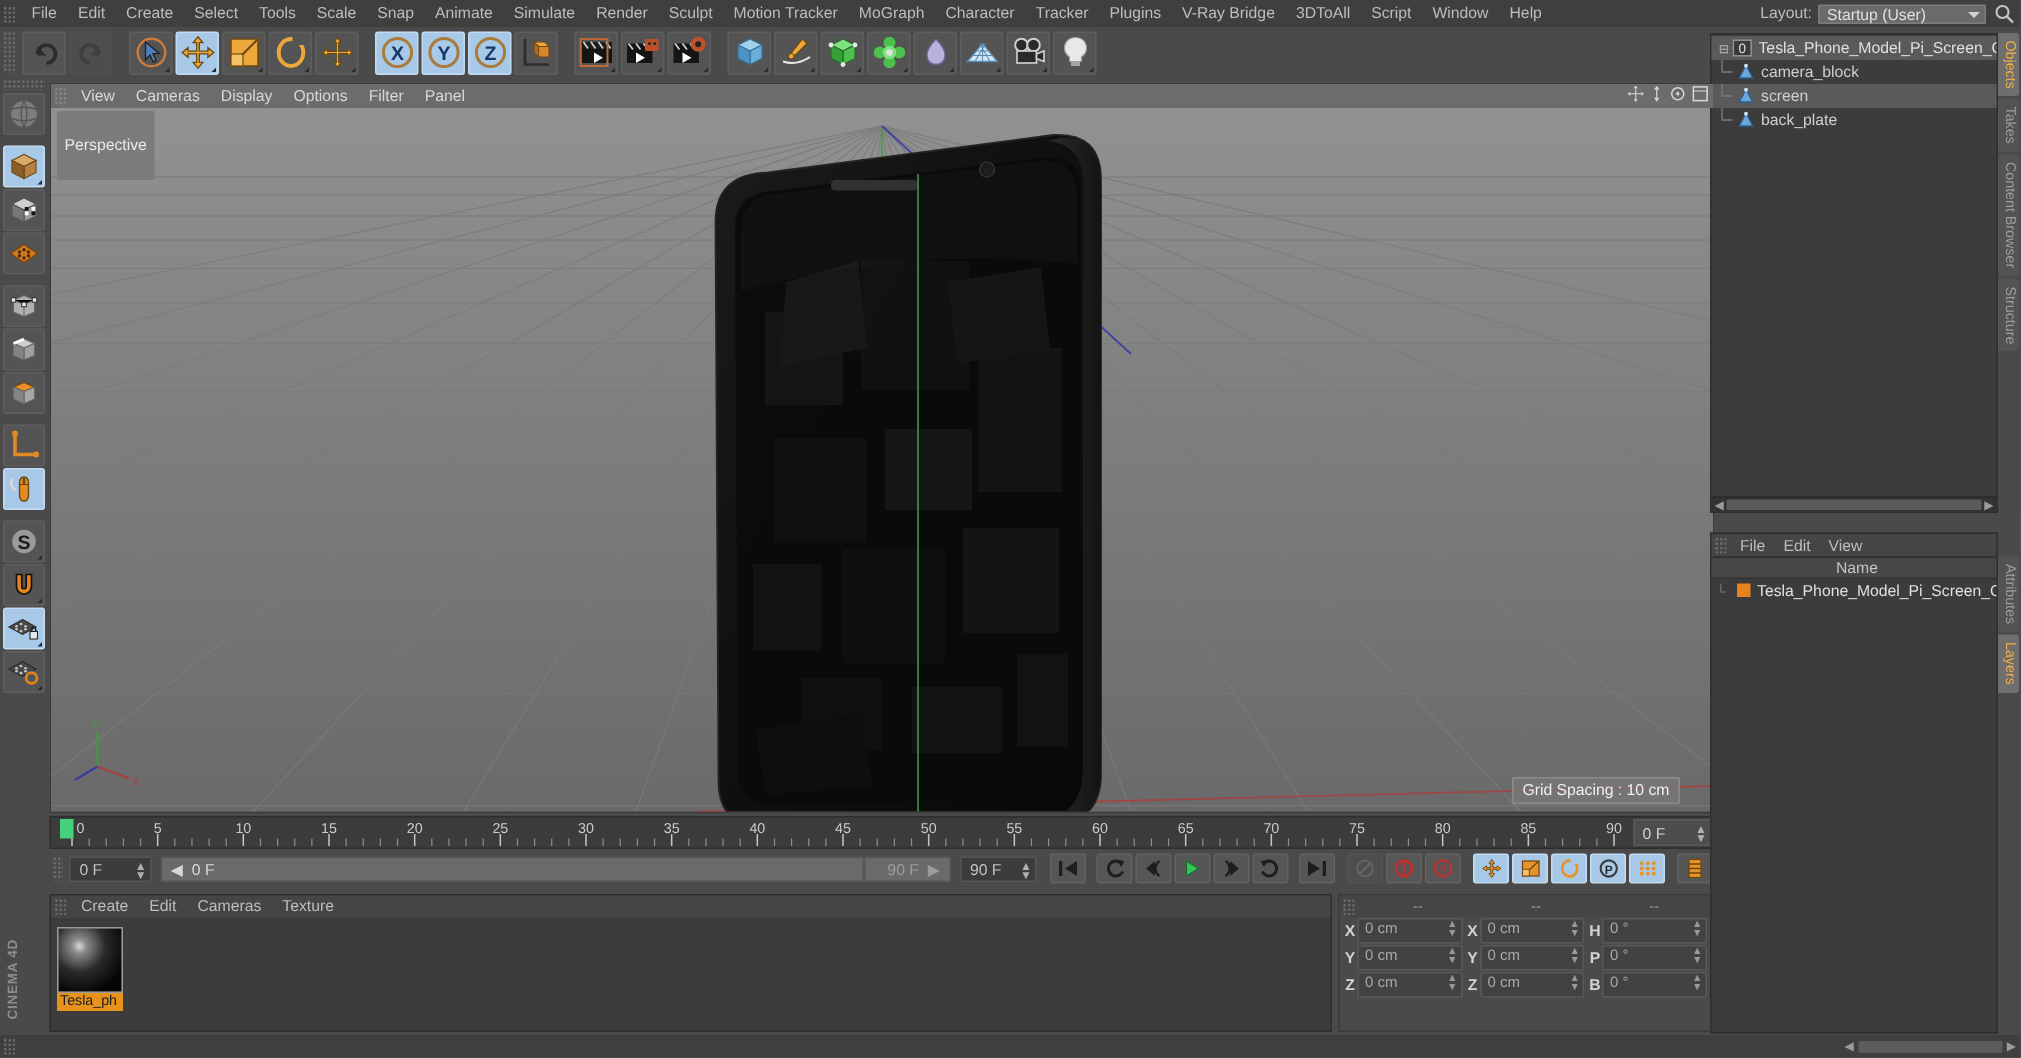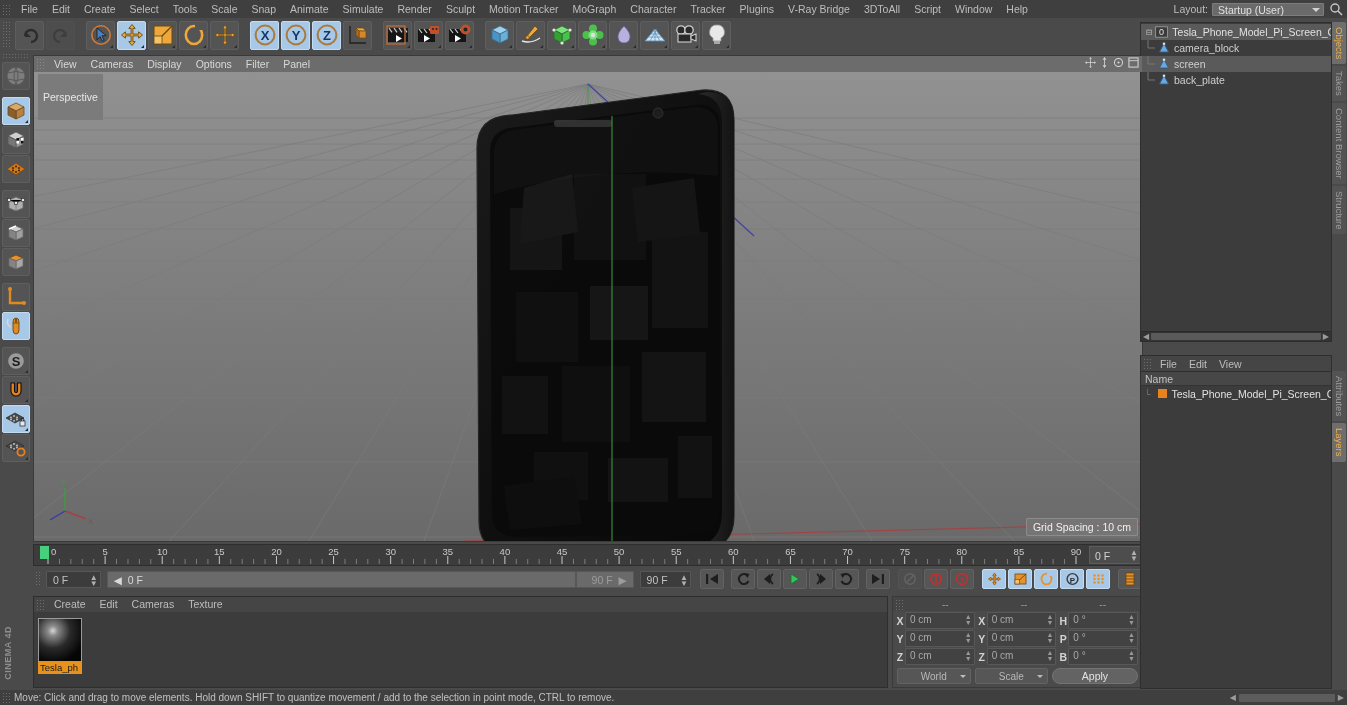--- a/index.html
+++ b/index.html
@@ -108,21 +108,21 @@
   .vphead .vm {
     padding: 0 7px; font-size: 10.5px; color: #d8d8d8; line-height: 16px; cursor: default;
   }
   .vp-icons { position: absolute; right: 3px; top: 1px; display: flex; gap: 4px; align-items: center; }
   .vp-label {
     position: absolute; left: 4px; top: 18px; z-index: 6;
     background: #7b7b7b; color: #e8e8e8; font-size: 10.5px;
     padding: 17px 5px; border-radius: 1px;
   }
   .vp-grid-spacing {
-    position: absolute; right: 4px; bottom: 5px; z-index: 6;
+    position: absolute; right: 22px; bottom: 5px; z-index: 6;
     background: rgba(120,120,120,0.82); color: #f0f0f0; font-size: 10.5px;
     padding: 2px 6px; border: 1px solid #8c8c8c; border-radius: 1px;
   }
   .vpcanvas { position: absolute; left: 0; top: 0; width: 100%; height: 100%; }
 
   
   .tlruler {
     position: absolute; left: 33px; top: 544px; width: 1110px; height: 22px;
     background: #3c3c3c; border: 1px solid #2e2e2e;
   }
@@ -260,21 +260,21 @@
     display: flex; align-items: center; justify-content: space-between;
   }
   .objmgr-scroll .thumb { height: 7px; background: #5a5a5a; border-radius: 1px; }
 
   .layermgr {
     position: absolute; right: 15px; top: 355px; width: 192px; height: 334px;
     background: #3c3c3c; border: 1px solid #2e2e2e;
   }
   .lm-colhdr {
     height: 14px; background: #474747; font-size: 10.5px; color: #c4c4c4;
-    line-height: 14px; padding-left: 4px; border-bottom: 1px solid #333;
+    line-height: 14px; padding-left: 4px; border-bottom: 1px solid #333; text-align: center;
   }
   .lm-row {
     display: flex; align-items: center; height: 15px; padding-left: 3px;
     font-size: 10.5px; color: #e0e0e0; white-space: nowrap; overflow: hidden;
   }
   .lm-swatch { width: 9px; height: 9px; background: #e8821c; margin: 0 4px 0 8px; flex: none; }
 
   
   .statusbar {
     position: absolute; left: 0; bottom: 0; width: 1347px; height: 15px;
@@ -1104,31 +1104,20 @@
         </div>
         <div class="corow">
           <span class="colbl">Z</span>
           <span class="cofield"><span>0 cm</span><span class="sp">▲<br>▼</span></span>
           <span class="colbl">Z</span>
           <span class="cofield"><span>0 cm</span><span class="sp">▲<br>▼</span></span>
           <span class="colbl">B</span>
           <span class="cofield"><span>0 °</span><span class="sp">▲<br>▼</span></span>
         </div>
       </div>
-    <div class="cobtm">
-      <div class="codrop">
-        <span>World</span>
-        <span class="arrow"></span>
-      </div>
-      <div class="codrop">
-        <span>Scale</span>
-        <span class="arrow"></span>
-      </div>
-      <div class="coapply">Apply</div>
-    </div>
   </div>
 
   <div style="position:absolute;right:15px;top:22px;width:192px;height:16px;background:#454545;border:1px solid #2e2e2e;border-bottom:none;" class="pnlhead">
     <div class="pgrip"></div>
     <div id="om-menu" style="display:flex;">
         <span class="pm">File</span>
         <span class="pm">Edit</span>
         <span class="pm">View</span>
       </div>
     <span class="pm">▸</span>
@@ -1242,21 +1231,20 @@
   </div>
   <div class="rtabs" style="top:371px;height:318px;">
     <div id="lm-tabs">
         <div class="rtab">Attributes</div>
         <div class="rtab sel">Layers</div>
       </div>
   </div>
 
   <div class="statusbar">
     <div class="sgrip"></div>
-    <span class="stext">Move: Click and drag to move elements. Hold down SHIFT to quantize movement / add to the selection in point mode, CTRL to remove.</span>
     <div class="sright">
       <span style="color:#9a9a9a;font-size:8px;">◀</span>
       <div class="sbar-scroll"></div>
       <span style="color:#9a9a9a;font-size:8px;">▶</span>
     </div>
   </div>
 
 </div>
 
 </body></html>

